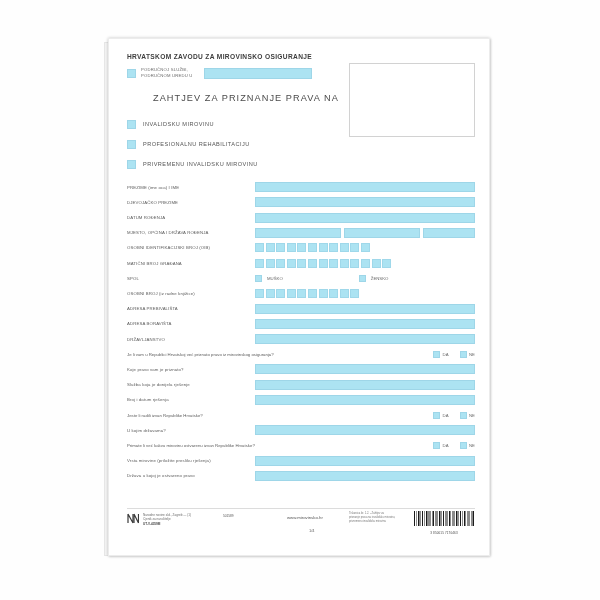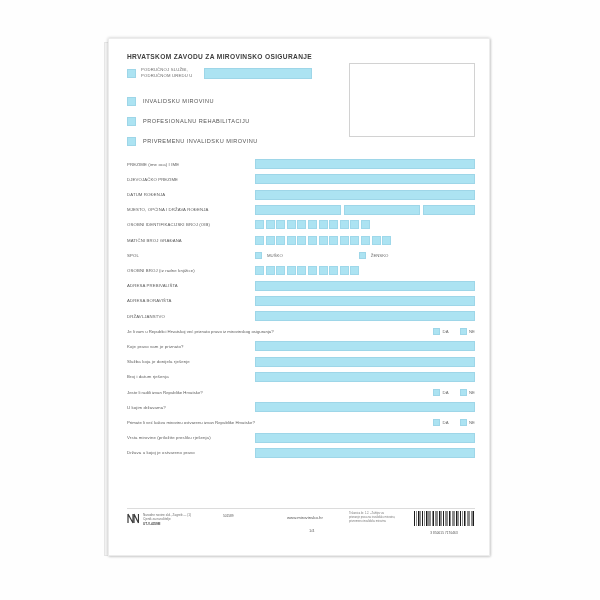--- a/index.html
+++ b/index.html
@@ -144,20 +144,21 @@
 
       <div class="hdr-title">HRVATSKOM ZAVODU ZA MIROVINSKO OSIGURANJE</div>
 
       <div class="office-row">
         <span class="cb"></span>
         <span class="office-label">PODRUČNOJ SLUŽBI,
 PODRUČNOM UREDU U</span>
         <span class="field" style="width:108px;height:11px;"></span>
       </div>
 
+      <div class="main-title">ZAHTJEV ZA PRIZNANJE PRAVA NA</div>
 
       <div class="opt-list">
         <div class="opt-row">
           <span class="cb"></span>
           <span class="opt-label">INVALIDSKU MIROVINU</span>
         </div>
         <div class="opt-row">
           <span class="cb"></span>
           <span class="opt-label">PROFESIONALNU REHABILITACIJU</span>
         </div>

